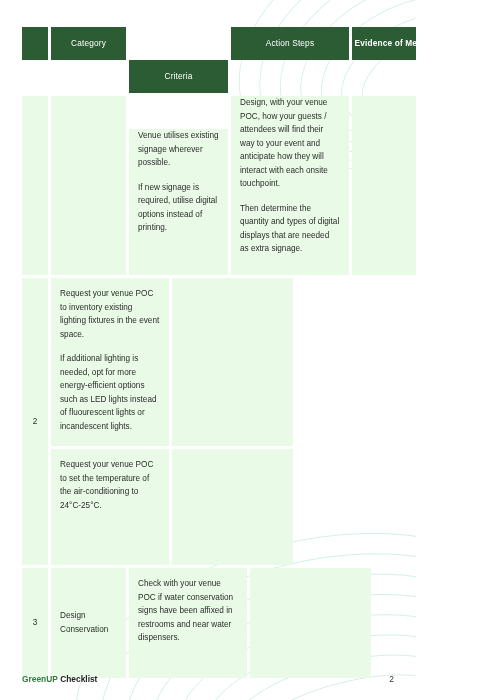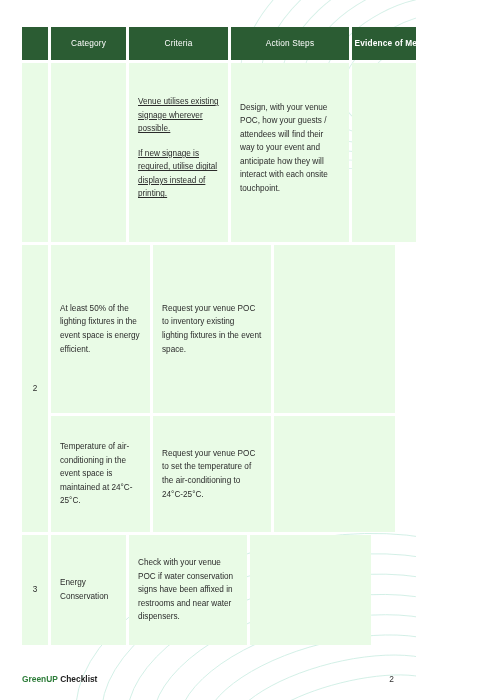--- a/index.html
+++ b/index.html
@@ -47,21 +47,21 @@
   .row + .row { margin-top: 3px; }
 
   .cell {
     box-sizing: border-box;
     background: #e9fbe6;
   }
 
   
   .c-num   { width: 26px;  flex: 0 0 26px;  }
   .c-cat   { width: 75px;  flex: 0 0 75px;  }
-  .c-crit  { width: 99px;  flex: 0 0 99px;  }
+  .c-crit  { width: 99px;  flex: 0 0 99px; margin-top: 33px;  }
   .c-act   { width: 118px; flex: 0 0 118px; }
   .c-evid  { width: 121px; flex: 0 0 121px; font-weight: bold; }
 
   
   .header .cell {
     background: #2b5c33;
     height: 33px;
     display: flex;
     align-items: center;
     justify-content: center;
@@ -108,26 +108,26 @@
 
   
   .row-1 { height: 179px; }
   .row-2 { height: 287px; }
   .row-3 { height: 110px; }
 
   .row-2 .sub-a { height: 168px; }
   .row-2 .sub-b { height: 116px; }
 
   
-  .mid   { display: flex; align-items: center; }
+  .mid   { display: flex; align-items: flex-start; }
 
   .mid > .cell-inner, .top > .cell-inner { width: 100%; }
 
   
-  .row-1 .c-crit .cell-inner { padding-top: 0; text-decoration: underline; }
+  .row-1 .c-crit .cell-inner { padding-top: 0; }
   .row-1 .c-act  .cell-inner { padding-top: 0; }
 
   
   .footer {
     position: absolute;
     left: 22px;
     right: 22px;
     bottom: 16px;
     display: flex;
     align-items: center;
@@ -196,55 +196,45 @@
     <div class="row body-row row-1">
       <div class="cell c-num v-center">
         <div class="cell-inner"><span></span></div>
       </div>
       <div class="cell c-cat v-center">
         <div class="cell-inner"><span></span></div>
       </div>
       <div class="cell c-crit mid">
         <div class="cell-inner">
           <p>Venue utilises existing signage wherever possible.</p>
-          <p>If new signage is required, utilise digital displays instead of printing.</p>
+          <p>If new signage is required, utilise digital options instead of printing.</p>
         </div>
       </div>
       <div class="cell c-act mid">
         <div class="cell-inner">
           <p>Design, with your venue POC, how your guests / attendees will find their way to your event and anticipate how they will interact with each onsite touchpoint.</p>
+          <p>Then determine the quantity and types of digital displays that are needed as extra signage.</p>
         </div>
       </div>
       <div class="cell c-evid">
         <div class="cell-inner"><span></span></div>
       </div>
     </div>
 
     <div class="row body-row row-2">
       <div class="cell c-num v-center">
         <div class="cell-inner"><span>2</span></div>
       </div>
 
-      <div class="c-crit stack">
-        <div class="sub sub-a mid">
-          <div class="cell-inner">
-            <p>At least 50% of the lighting fixtures in the event space is energy efficient.</p>
-          </div>
-        </div>
-        <div class="sub sub-b mid">
-          <div class="cell-inner">
-            <p>Temperature of air-conditioning in the event space is maintained at 24°C-25°C.</p>
-          </div>
-        </div>
-      </div>
 
       <div class="c-act stack">
         <div class="sub sub-a mid">
           <div class="cell-inner">
             <p>Request your venue POC to inventory existing lighting fixtures in the event space.</p>
+            <p>If additional lighting is needed, opt for more energy-efficient options such as LED lights instead of fluourescent lights or incandescent lights.</p>
           </div>
         </div>
         <div class="sub sub-b mid">
           <div class="cell-inner">
             <p>Request your venue POC to set the temperature of the air-conditioning to 24°C-25°C.</p>
           </div>
         </div>
       </div>
 
       <div class="c-evid stack">
@@ -255,21 +245,21 @@
           <div class="cell-inner"><span></span></div>
         </div>
       </div>
     </div>
 
     <div class="row body-row row-3">
       <div class="cell c-num v-center">
         <div class="cell-inner"><span>3</span></div>
       </div>
       <div class="cell c-cat v-center">
-        <div class="cell-inner"><span>Energy Conservation</span></div>
+        <div class="cell-inner"><span>Design Conservation</span></div>
       </div>
       <div class="cell c-act mid">
         <div class="cell-inner">
           <p>Check with your venue POC if water conservation signs have been affixed in restrooms and near water dispensers.</p>
         </div>
       </div>
       <div class="cell c-evid">
         <div class="cell-inner"><span></span></div>
       </div>
     </div>

